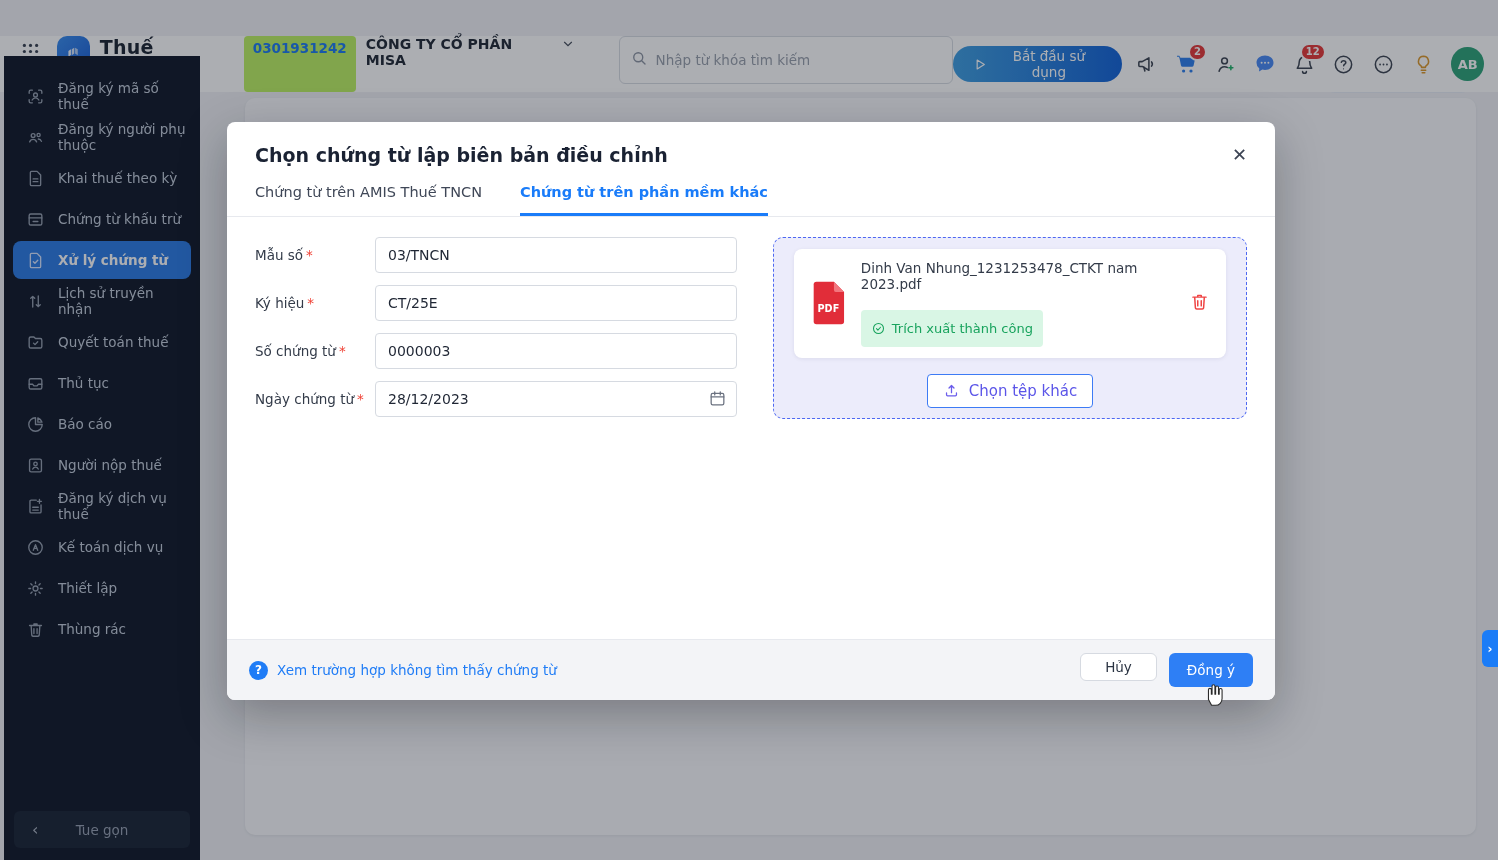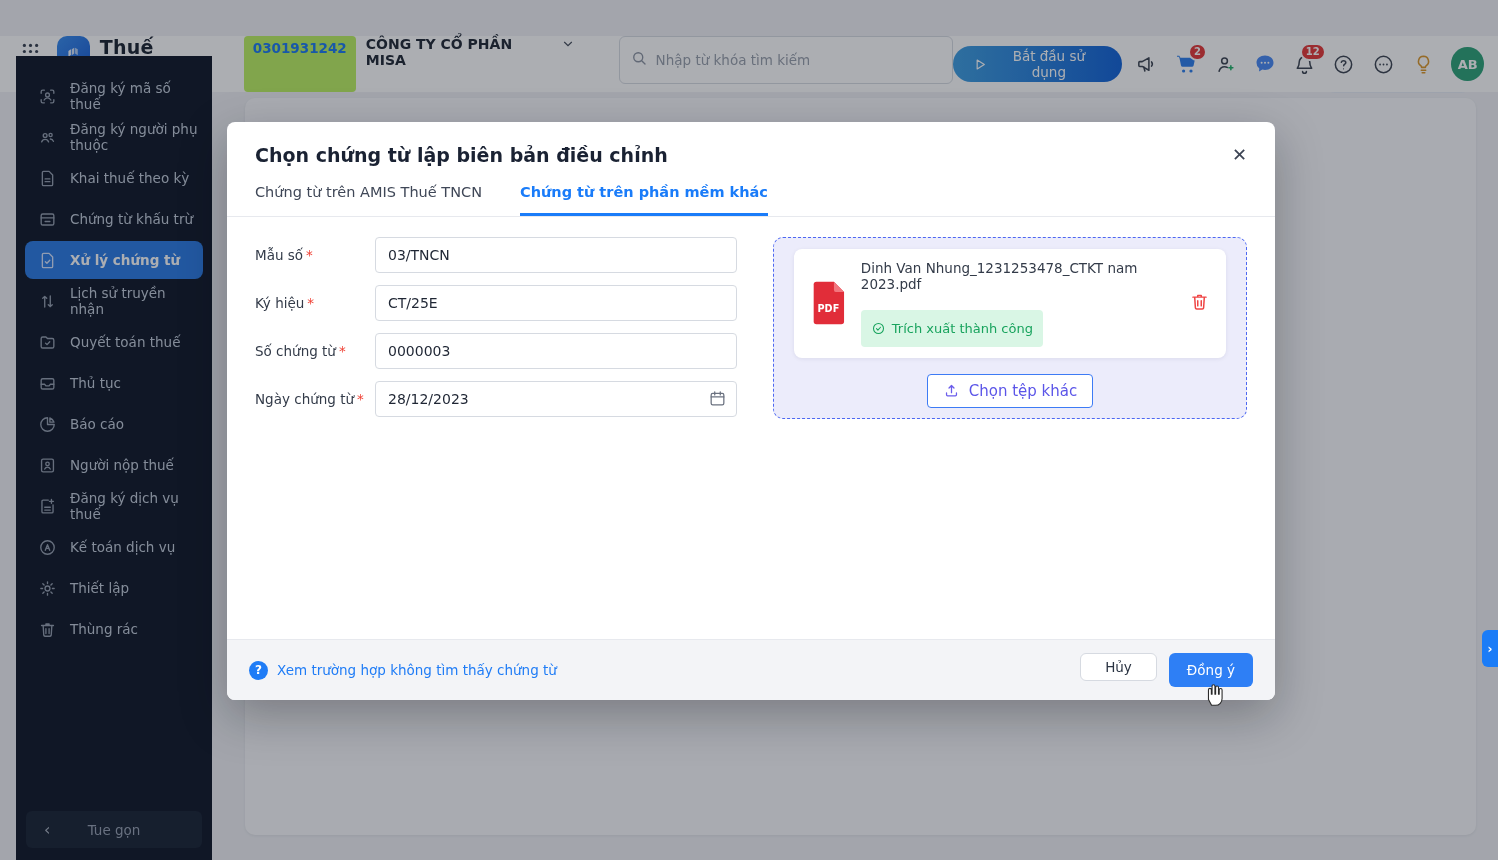--- a/index.html
+++ b/index.html
@@ -26,21 +26,21 @@
   .start-btn { height:36px; border:none; border-radius:18px; padding:0 20px; display:flex; align-items:center; gap:9px;
     background:linear-gradient(90deg,#41a0e2,#1565d8); color:#fff; font-size:13.5px; font-family:inherit; cursor:pointer; }
   .ibtn { position:relative; width:32px; height:32px; display:flex; align-items:center; justify-content:center;
     color:#3f4754; cursor:pointer; }
   .nbadge { position:absolute; top:-5px; right:-6px; background:#e53b3b; color:#fff; font-size:10px; font-weight:bold;
     padding:1px 4px; min-width:16px; text-align:center; border-radius:9px; border:2px solid #fff; line-height:12px; }
   .avatar { width:34px; height:34px; border-radius:50%; background:#2fa47a; color:#fff; font-size:13px; font-weight:bold;
     display:flex; align-items:center; justify-content:center; margin-left:4px; }
 
   
-  .sidebar { position:fixed; top:56px; left:16px; bottom:0; width:196px; background:#131b2b; z-index:1; }
+  .sidebar { position:fixed; top:56px; left:4px; bottom:0; width:196px; background:#131b2b; z-index:1; }
   .nav { padding-top:18px; }
   .nav-item { height:38px; margin:3px 9px; border-radius:8px; display:flex; align-items:center; gap:13px;
     padding-left:13px; font-size:13.5px; color:#c3ccda; cursor:pointer; }
   .nav-item .si { color:#96a0b0; flex:none; }
   .nav-item.active { background:#2e7de5; color:#fff; font-weight:600; }
   .nav-item.active .si { color:#d6e4ff; }
   .nav-item.orange .si { color:#e3a53f; }
   .si { width:19px; height:19px; fill:none; stroke:currentColor; stroke-width:1.7; stroke-linecap:round; stroke-linejoin:round; }
   .collapse-btn { position:absolute; left:10px; right:10px; bottom:12px; height:37px; background:#1c2637;
     border-radius:6px; display:flex; align-items:center; justify-content:center; color:#98a2b3; font-size:13.5px; cursor:pointer; }

